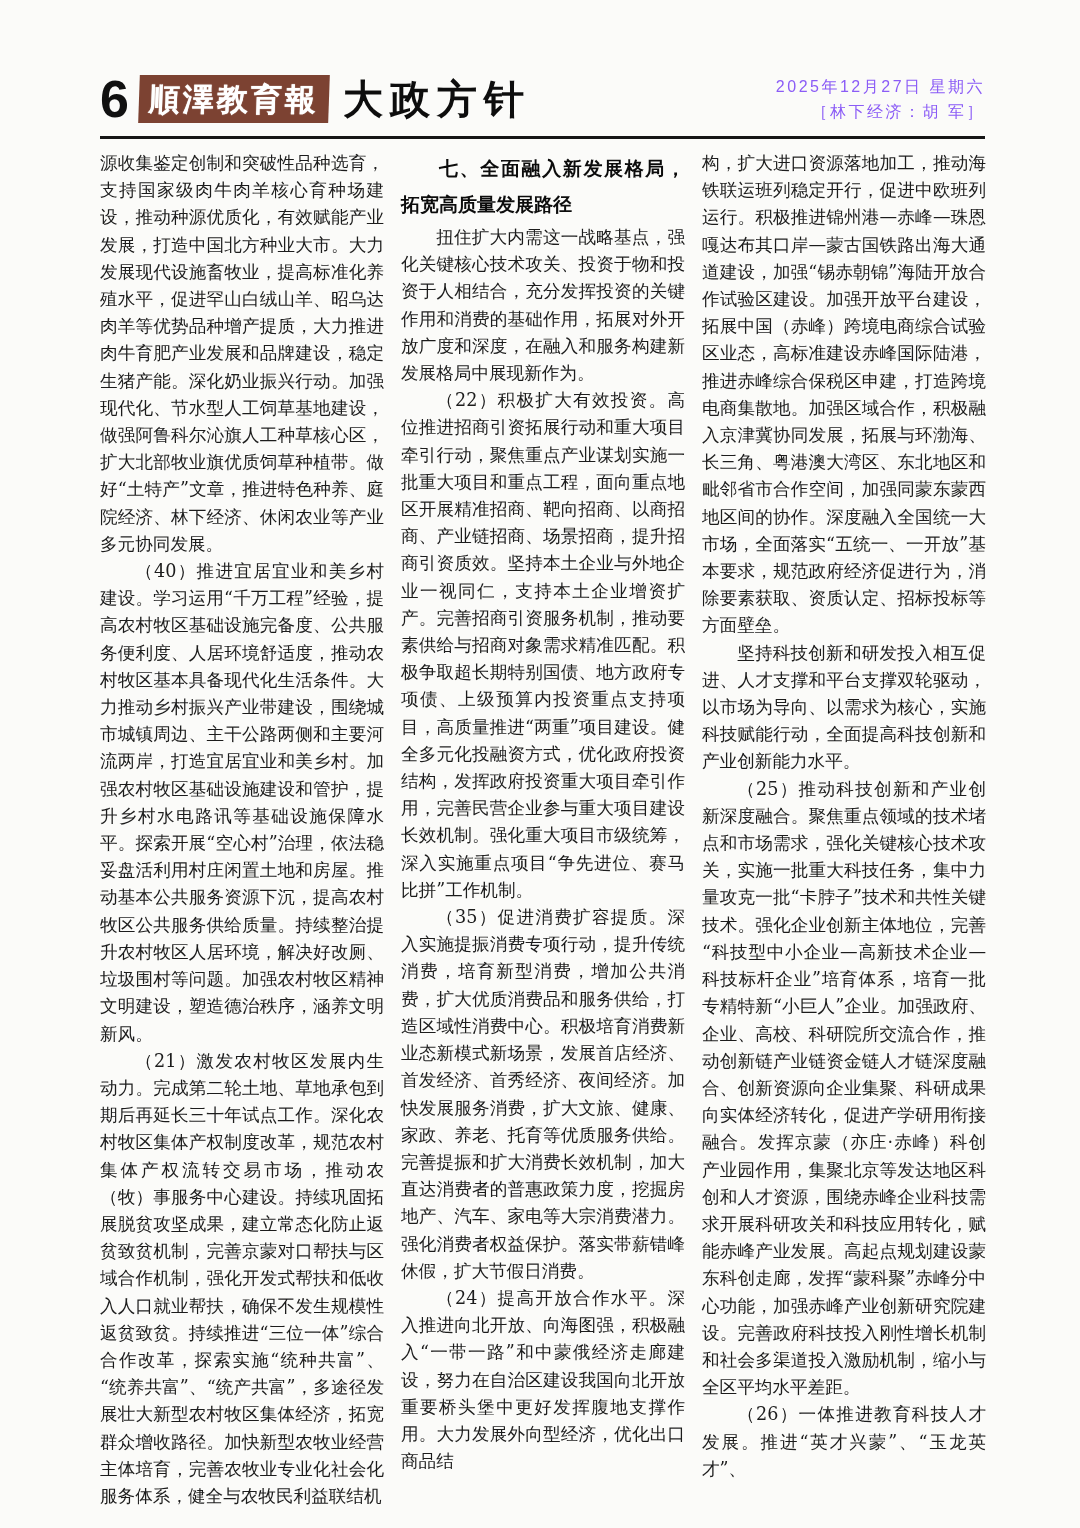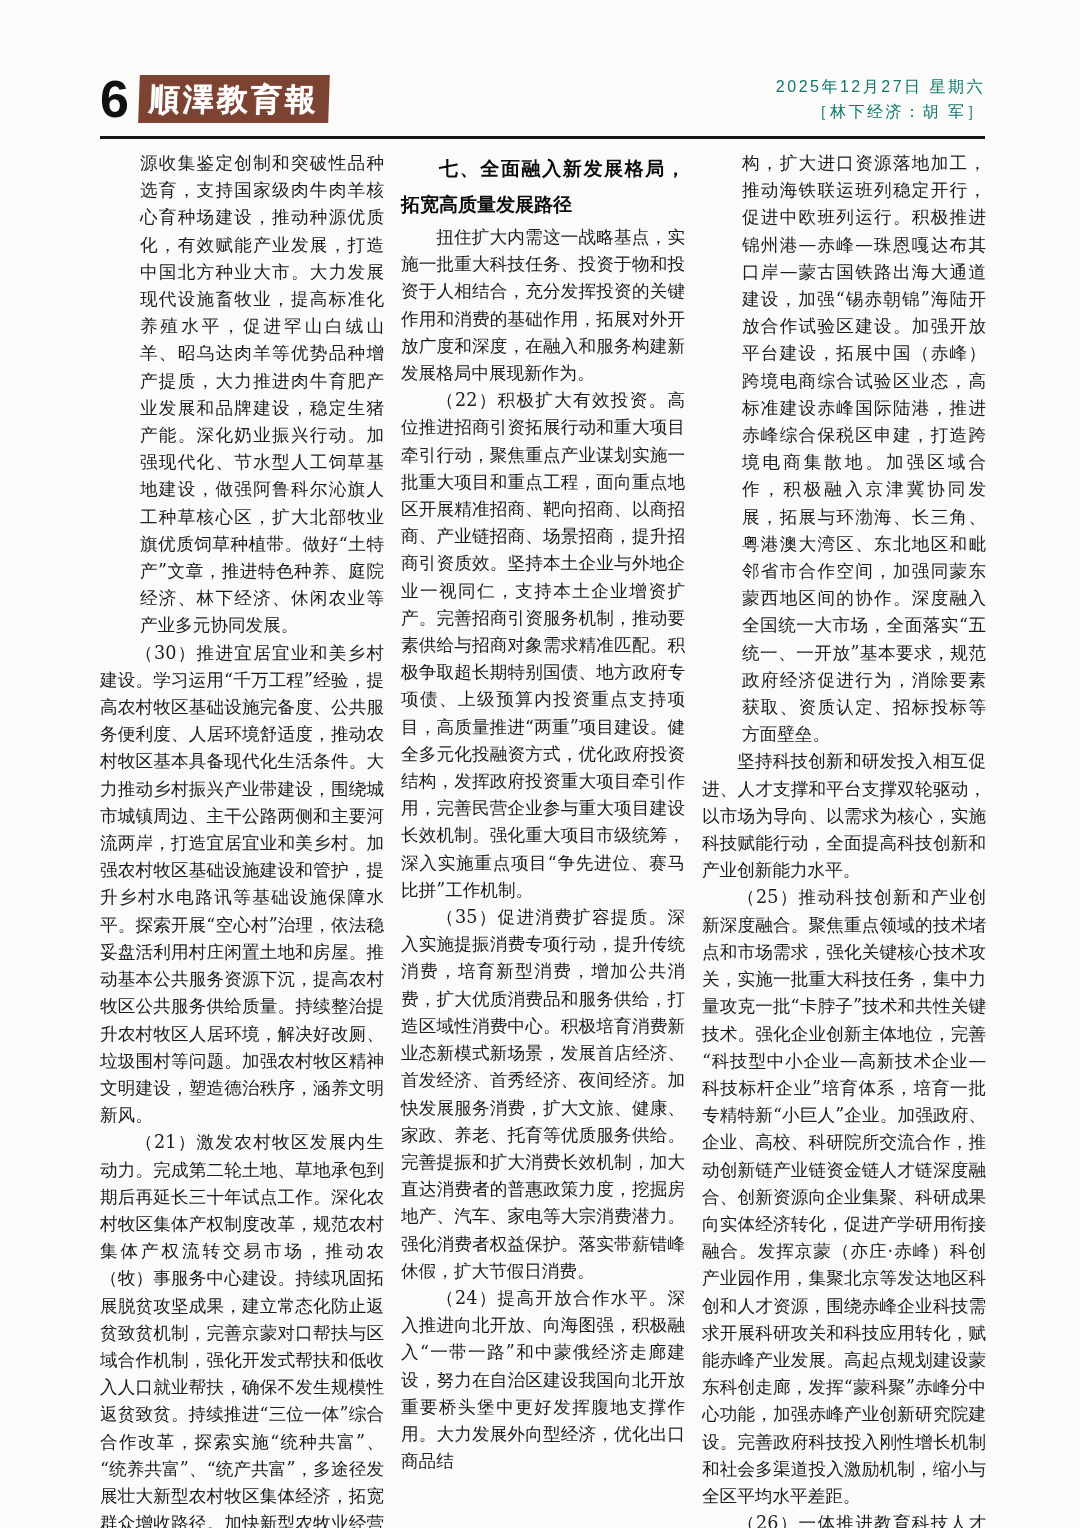--- a/index.html
+++ b/index.html
@@ -34,75 +34,76 @@
     white-space:nowrap;
   }
   .section-title{
     font-family:"Liberation Sans","DejaVu Sans",sans-serif;
     font-weight:900;font-size:40px;line-height:1;color:#0d0d0d;
     margin-left:14px;letter-spacing:7px;white-space:nowrap;
   }
   .header-right{
     margin-left:auto;text-align:right;
     font-family:"Liberation Sans","DejaVu Sans",sans-serif;
-    font-size:16px;line-height:25px;color:#0f766e;
+    font-size:16px;line-height:25px;color:#8b5cf6;
     letter-spacing:2.5px;white-space:nowrap;
   }
   .header-rule{
     position:absolute;left:100px;right:95px;top:136px;
     border-top:3px solid #161616;
   }
 
   
   .col{
     position:absolute;top:150px;width:284px;
     text-align:justify;
   }
   .col-1{left:100px;}
   .col-2{left:401px;}
   .col-3{left:702px;}
   .col p{
     margin:0;
     font-size:17.6px;line-height:27.2px;
     text-indent:2em;
   }
-  .col p.no-indent{text-indent:0;margin-left:40px;}
+  .col p.no-indent{text-indent:0;}
   .col h3.heading{
     margin:1px 0;
     font-family:"Liberation Sans","DejaVu Sans",sans-serif;
     font-weight:bold;font-size:19px;line-height:36px;
     color:#0c0c0c;text-indent:2em;text-align:justify;
   }
 </style>
 </head>
 <body>
 
 <div class="page">
 
   <div class="header">
     <div class="page-num">6</div>
     <div class="brand-box" style="background: rgb(124, 66, 50);">
       <span>順澤教育報</span>
     </div>
+    <div class="section-title">大政方针</div>
     <div class="header-right">
       <div>2025年12月27日  星期六</div>
       <div>［林下经济：胡  军］</div>
     </div>
   </div>
   <div class="header-rule"></div>
 
   <div class="col col-1">
     <p class="no-indent">源收集鉴定创制和突破性品种选育，支持国家级肉牛肉羊核心育种场建设，推动种源优质化，有效赋能产业发展，打造中国北方种业大市。大力发展现代设施畜牧业，提高标准化养殖水平，促进罕山白绒山羊、昭乌达肉羊等优势品种增产提质，大力推进肉牛育肥产业发展和品牌建设，稳定生猪产能。深化奶业振兴行动。加强现代化、节水型人工饲草基地建设，做强阿鲁科尔沁旗人工种草核心区，扩大北部牧业旗优质饲草种植带。做好“土特产”文章，推进特色种养、庭院经济、林下经济、休闲农业等产业多元协同发展。</p>
-    <p>（30）推进宜居宜业和美乡村建设。学习运用“千万工程”经验，提高农村牧区基础设施完备度、公共服务便利度、人居环境舒适度，推动农村牧区基本具备现代化生活条件。大力推动乡村振兴产业带建设，围绕城市城镇周边、主干公路两侧和主要河流两岸，打造宜居宜业和美乡村。加强农村牧区基础设施建设和管护，提升乡村水电路讯等基础设施保障水平。探索开展“空心村”治理，依法稳妥盘活利用村庄闲置土地和房屋。推动基本公共服务资源下沉，提高农村牧区公共服务供给质量。持续整治提升农村牧区人居环境，解决好改厕、垃圾围村等问题。加强农村牧区精神文明建设，塑造德治秩序，涵养文明新风。</p>
+    <p>（40）推进宜居宜业和美乡村建设。学习运用“千万工程”经验，提高农村牧区基础设施完备度、公共服务便利度、人居环境舒适度，推动农村牧区基本具备现代化生活条件。大力推动乡村振兴产业带建设，围绕城市城镇周边、主干公路两侧和主要河流两岸，打造宜居宜业和美乡村。加强农村牧区基础设施建设和管护，提升乡村水电路讯等基础设施保障水平。探索开展“空心村”治理，依法稳妥盘活利用村庄闲置土地和房屋。推动基本公共服务资源下沉，提高农村牧区公共服务供给质量。持续整治提升农村牧区人居环境，解决好改厕、垃圾围村等问题。加强农村牧区精神文明建设，塑造德治秩序，涵养文明新风。</p>
     <p>（21）激发农村牧区发展内生动力。完成第二轮土地、草地承包到期后再延长三十年试点工作。深化农村牧区集体产权制度改革，规范农村集体产权流转交易市场，推动农（牧）事服务中心建设。持续巩固拓展脱贫攻坚成果，建立常态化防止返贫致贫机制，完善京蒙对口帮扶与区域合作机制，强化开发式帮扶和低收入人口就业帮扶，确保不发生规模性返贫致贫。持续推进“三位一体”综合合作改革，探索实施“统种共富”、“统养共富”、“统产共富”，多途径发展壮大新型农村牧区集体经济，拓宽群众增收路径。加快新型农牧业经营主体培育，完善农牧业专业化社会化服务体系，健全与农牧民利益联结机</p>
   </div>
 
   <div class="col col-2">
     <h3 class="heading">七、全面融入新发展格局，拓宽高质量发展路径</h3>
-    <p>扭住扩大内需这一战略基点，实施一批重大科技任务、投资于物和投资于人相结合，充分发挥投资的关键作用和消费的基础作用，拓展对外开放广度和深度，在融入和服务构建新发展格局中展现新作为。</p>
+    <p>扭住扩大内需这一战略基点，强化关键核心技术攻关、投资于物和投资于人相结合，充分发挥投资的关键作用和消费的基础作用，拓展对外开放广度和深度，在融入和服务构建新发展格局中展现新作为。</p>
     <p>（22）积极扩大有效投资。高位推进招商引资拓展行动和重大项目牵引行动，聚焦重点产业谋划实施一批重大项目和重点工程，面向重点地区开展精准招商、靶向招商、以商招商、产业链招商、场景招商，提升招商引资质效。坚持本土企业与外地企业一视同仁，支持本土企业增资扩产。完善招商引资服务机制，推动要素供给与招商对象需求精准匹配。积极争取超长期特别国债、地方政府专项债、上级预算内投资重点支持项目，高质量推进“两重”项目建设。健全多元化投融资方式，优化政府投资结构，发挥政府投资重大项目牵引作用，完善民营企业参与重大项目建设长效机制。强化重大项目市级统筹，深入实施重点项目“争先进位、赛马比拼”工作机制。</p>
     <p>（35）促进消费扩容提质。深入实施提振消费专项行动，提升传统消费，培育新型消费，增加公共消费，扩大优质消费品和服务供给，打造区域性消费中心。积极培育消费新业态新模式新场景，发展首店经济、首发经济、首秀经济、夜间经济。加快发展服务消费，扩大文旅、健康、家政、养老、托育等优质服务供给。完善提振和扩大消费长效机制，加大直达消费者的普惠政策力度，挖掘房地产、汽车、家电等大宗消费潜力。强化消费者权益保护。落实带薪错峰休假，扩大节假日消费。</p>
     <p>（24）提高开放合作水平。深入推进向北开放、向海图强，积极融入“一带一路”和中蒙俄经济走廊建设，努力在自治区建设我国向北开放重要桥头堡中更好发挥腹地支撑作用。大力发展外向型经济，优化出口商品结</p>
   </div>
 
   <div class="col col-3">
     <p class="no-indent">构，扩大进口资源落地加工，推动海铁联运班列稳定开行，促进中欧班列运行。积极推进锦州港—赤峰—珠恩嘎达布其口岸—蒙古国铁路出海大通道建设，加强“锡赤朝锦”海陆开放合作试验区建设。加强开放平台建设，拓展中国（赤峰）跨境电商综合试验区业态，高标准建设赤峰国际陆港，推进赤峰综合保税区申建，打造跨境电商集散地。加强区域合作，积极融入京津冀协同发展，拓展与环渤海、长三角、粤港澳大湾区、东北地区和毗邻省市合作空间，加强同蒙东蒙西地区间的协作。深度融入全国统一大市场，全面落实“五统一、一开放”基本要求，规范政府经济促进行为，消除要素获取、资质认定、招标投标等方面壁垒。</p>
     <p>坚持科技创新和研发投入相互促进、人才支撑和平台支撑双轮驱动，以市场为导向、以需求为核心，实施科技赋能行动，全面提高科技创新和产业创新能力水平。</p>
     <p>（25）推动科技创新和产业创新深度融合。聚焦重点领域的技术堵点和市场需求，强化关键核心技术攻关，实施一批重大科技任务，集中力量攻克一批“卡脖子”技术和共性关键技术。强化企业创新主体地位，完善“科技型中小企业—高新技术企业—科技标杆企业”培育体系，培育一批专精特新“小巨人”企业。加强政府、企业、高校、科研院所交流合作，推动创新链产业链资金链人才链深度融合、创新资源向企业集聚、科研成果向实体经济转化，促进产学研用衔接融合。发挥京蒙（亦庄·赤峰）科创产业园作用，集聚北京等发达地区科创和人才资源，围绕赤峰企业科技需求开展科研攻关和科技应用转化，赋能赤峰产业发展。高起点规划建设蒙东科创走廊，发挥“蒙科聚”赤峰分中心功能，加强赤峰产业创新研究院建设。完善政府科技投入刚性增长机制和社会多渠道投入激励机制，缩小与全区平均水平差距。</p>
     <p>（26）一体推进教育科技人才发展。推进“英才兴蒙”、“玉龙英才”、</p>

